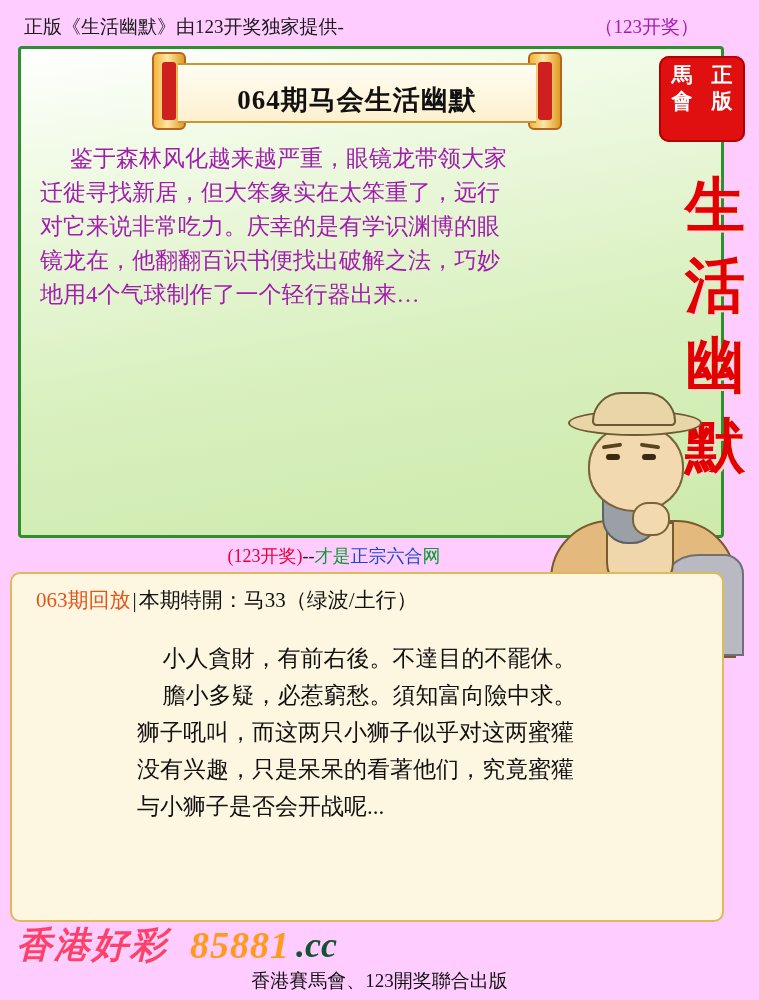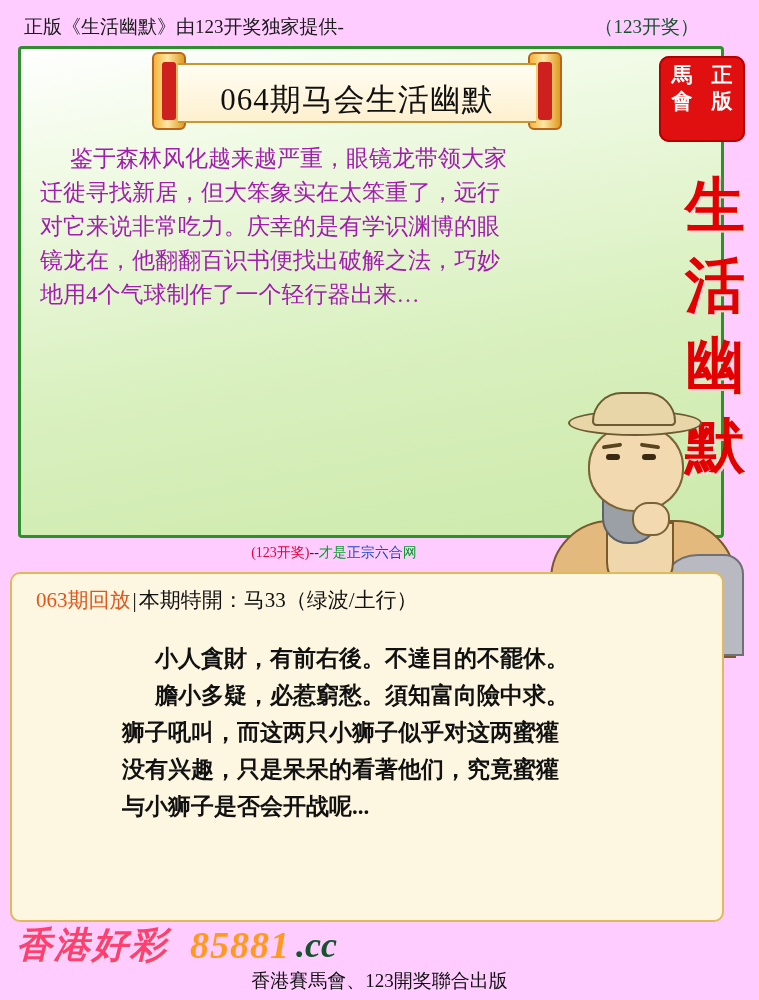--- a/index.html
+++ b/index.html
@@ -29,21 +29,21 @@
     box-sizing: border-box;
   }
   .top-left {
     font-size: 19px;
     color: #1b1b1b;
     letter-spacing: 0px;
     white-space: nowrap;
   }
   .top-right {
     font-size: 19px;
-    color: #14532d;
+    color: #a21caf;
     white-space: nowrap;
     margin-right: 36px;
   }
 
   
   .green-panel {
     position: absolute;
     left: 18px;
     top: 46px;
     width: 706px;
@@ -90,22 +90,22 @@
     top: 11px;
     height: 56px;
     background: linear-gradient(180deg,#fffdf2,#fdf0cf);
     border-top: 2px solid #c9972f;
     border-bottom: 2px solid #c9972f;
     display: flex;
     align-items: center;
     justify-content: center;
   }
   .scroll-title {
-    font-size: 31px;
-    font-weight: normal;
+    font-size: 27px;
+    font-weight: bold;
     color: #111;
     letter-spacing: 1px;
     white-space: nowrap;
     margin-top: 14px;
   }
 
   
   .joke-text {
     position: absolute;
     left: 40px;
@@ -119,21 +119,21 @@
   .joke-text p { margin: 0; }
   .joke-text .indent { text-indent: 30px; }
 
   
   .site-line {
     position: absolute;
     left: 0;
     top: 544px;
     width: 668px;
     text-align: center;
-    font-size: 14px;
+    font-size: 18px;
     white-space: nowrap;
   }
   .site-line .red { color: #e4003b; }
   .site-line .dark { color: #222; }
   .site-line .green { color: #0a9a2e; }
   .site-line .blue { color: #1a46d0; }
 
   
   .cream-panel {
     position: absolute;
@@ -155,26 +155,25 @@
     white-space: nowrap;
   }
   .prev-line .orange { color: #e2561b; }
   .prev-line .sep { color: #111; margin: 0 2px; }
 
   .verse {
     position: absolute;
     left: 0;
     top: 640px;
     width: 714px;
-    padding-left: 10px;
+    padding-left: 25px;
     box-sizing: border-box;
     font-size: 23px;
     line-height: 37px;
     color: #111;
-    font-weight: bold;
   }
   .verse .c { text-align: center; }
   .verse .l { text-align: left; padding-left: 112px; }
 
   
   .v-title {
     position: absolute;
     right: 6px;
     top: 166px;
     width: 76px;

